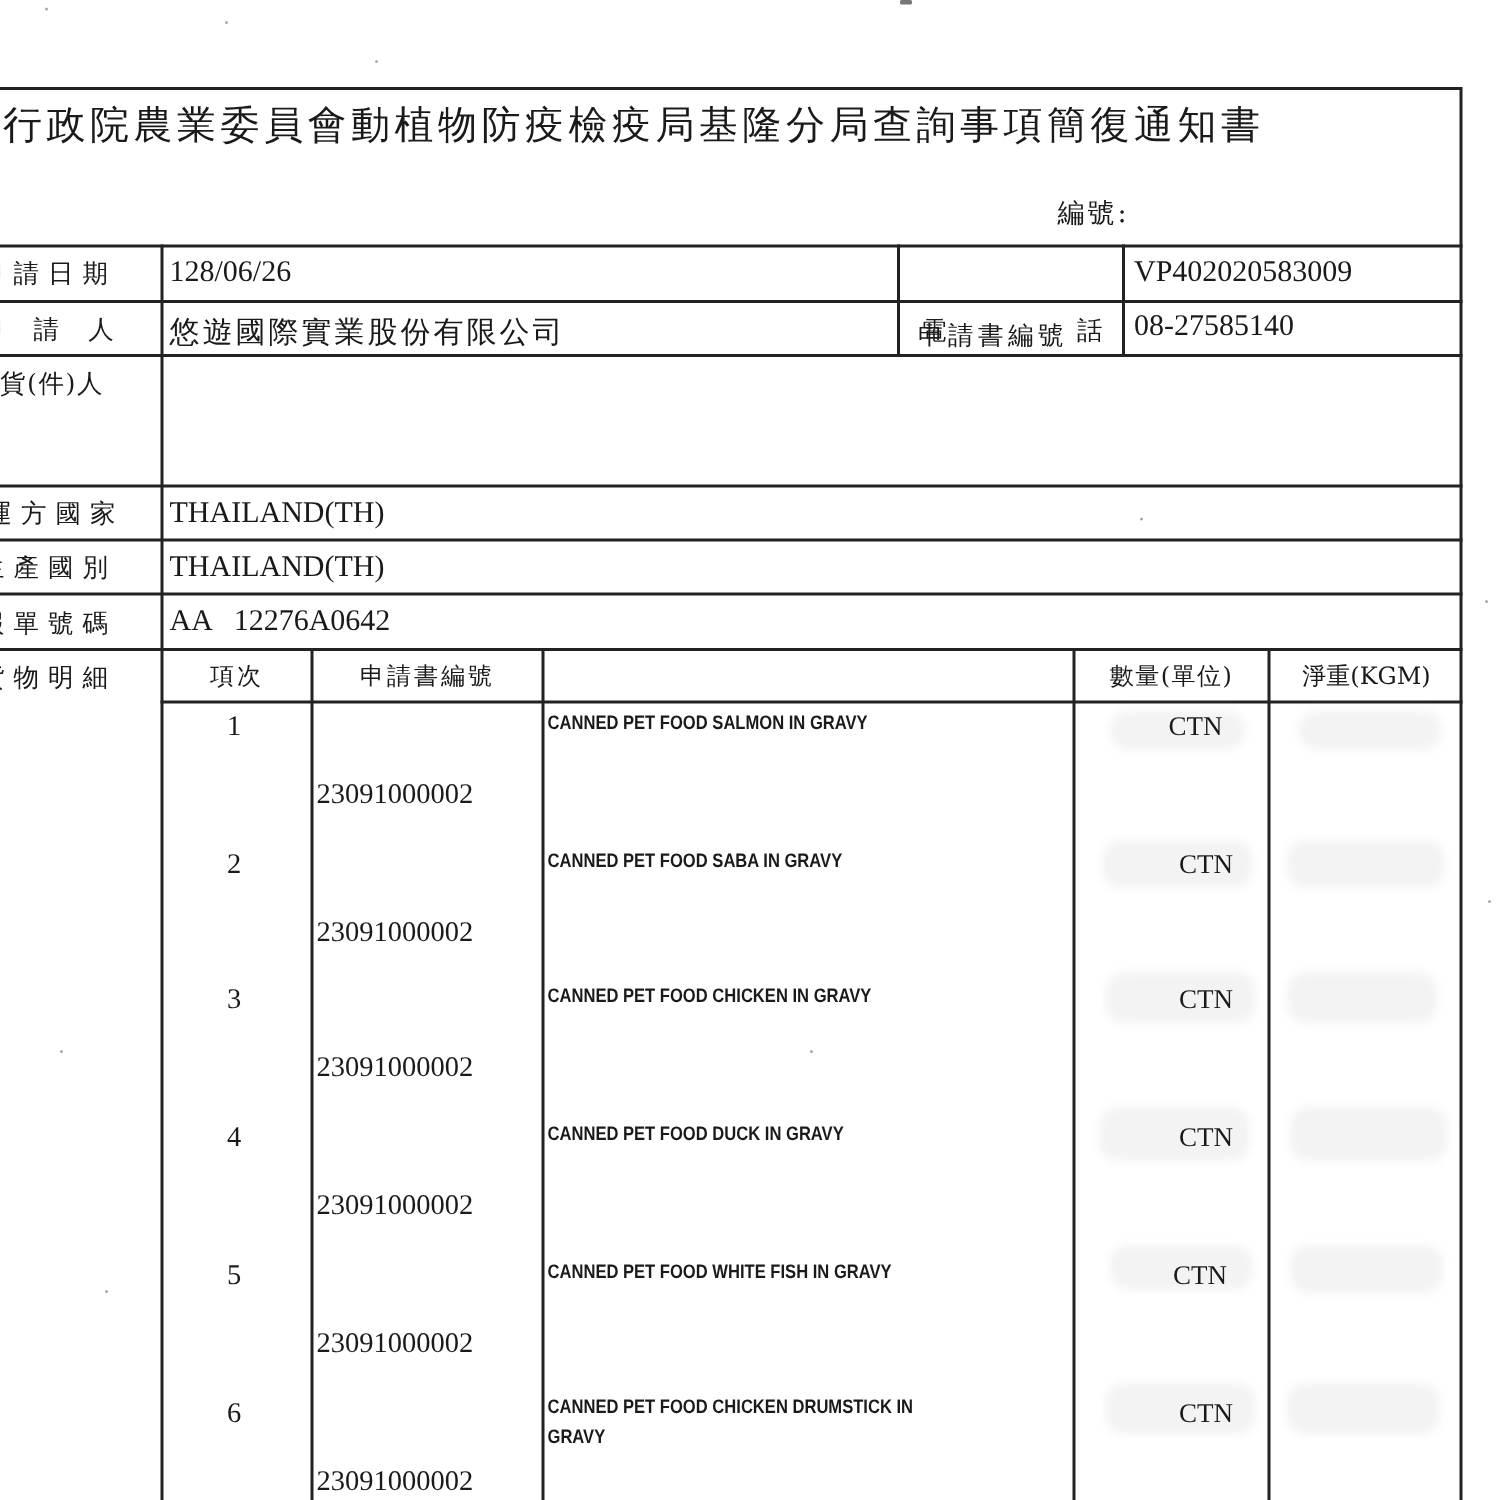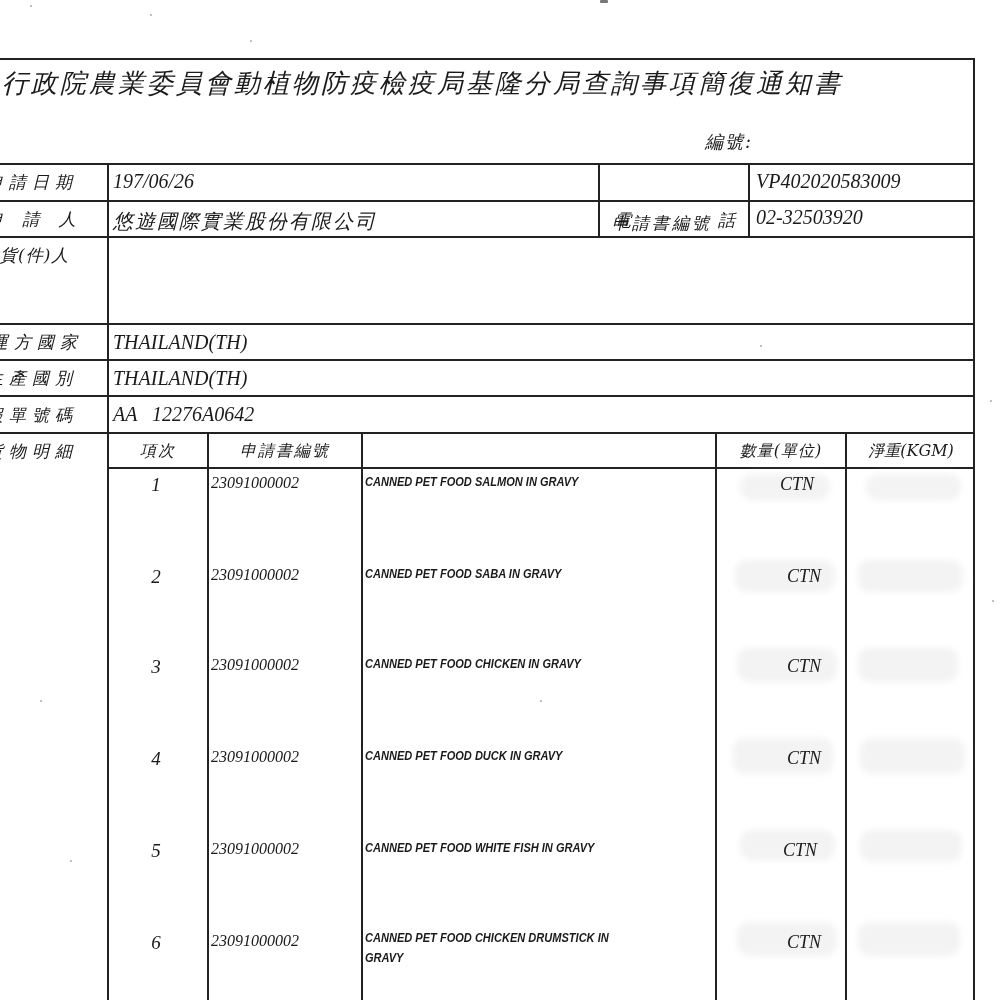--- a/index.html
+++ b/index.html
@@ -1,30 +1,30 @@
 <!DOCTYPE html>
 <html><head>
 <meta charset="utf-8">
 <style>
   html, body { margin: 0; padding: 0; background: #ffffff; }
   body { width: 1000px; height: 1000px; position: relative; overflow: hidden;
          font-family: "DejaVu Serif", "Liberation Serif", serif; color: #1a1a1a; }
-  .page { position: absolute; left: 0; top: 0; width: 1000px; height: 1000px; font-style: italic; }
+  .page { position: absolute; left: 0; top: 0; width: 1000px; height: 1000px; }
   .box { position: absolute; border: 2px solid #222; box-sizing: border-box; }
   .hline { position: absolute; height: 0; border-top: 2px solid #222; }
   .vline { position: absolute; width: 0; border-left: 2px solid #222; }
   .txt { position: absolute; white-space: nowrap; }
   .title { font-size: 26px; letter-spacing: 3px; top: 66px; left: 2px; }
   .serial { font-size: 18px; top: 130px; left: 705px; letter-spacing: 2px; }
   .lbl { font-size: 17px; letter-spacing: 6px; }
   .val { font-family: "Liberation Serif", "DejaVu Serif", serif; font-size: 20px; }
   .cjk-val { font-size: 20px; letter-spacing: 2px; }
   .th { font-size: 16px; letter-spacing: 2px; text-align: center; }
   .num { font-family: "Liberation Serif", serif; font-size: 19px; text-align: center; }
-  .code { font-family: "Liberation Serif", serif; font-size: 16px; }
+  .code { font-family: "Liberation Serif", serif; font-size: 19px; margin-top: 45px; }
   .name { font-family: "Liberation Sans", sans-serif; font-size: 13px; transform: scaleX(0.85); transform-origin: left top; font-weight: 600; }
   .unit { font-family: "Liberation Serif", serif; font-size: 18px; text-align: center; }
   .redact { position: absolute; background: #f3f3f3; border-radius: 12px; filter: blur(3px); }
   .speck { position: absolute; width: 2px; height: 2px; background: #aaa; border-radius: 1px; }
 </style>
 </head>
 <body>
 
 <div class="page">
 
@@ -46,29 +46,29 @@
 
   <div class="vline" style="left:598px; top:163px; height:73px;"></div>
   <div class="vline" style="left:748px; top:163px; height:73px;"></div>
 
   <div class="vline" style="left:207px; top:432px; height:570px;"></div>
   <div class="vline" style="left:361px; top:432px; height:570px;"></div>
   <div class="vline" style="left:715px; top:432px; height:570px;"></div>
   <div class="vline" style="left:845px; top:432px; height:570px;"></div>
 
   <div class="txt lbl" style="left:-14px; top:171px;">申請日期</div>
-  <div class="txt val" style="left:113px; top:170px;">197/06/26</div>
+  <div class="txt val" style="left:113px; top:170px;">128/06/26</div>
   <div class="txt lbl" style="left:612px; top:172px; letter-spacing:3px;margin-top:40px;">申請書編號</div>
   <div class="txt val" style="left:756px; top:170px;">VP402020583009</div>
 
   <div class="txt lbl" style="left:-14px; top:208px; letter-spacing:7px;">申 請 人</div>
   <div class="txt cjk-val" style="left:113px; top:208px;">悠遊國際實業股份有限公司</div>
   <div class="txt lbl" style="left:614px; top:209px;">電</div>
   <div class="txt lbl" style="left:718px; top:209px;">話</div>
-  <div class="txt val" style="left:756px; top:206px;">02-32503920</div>
+  <div class="txt val" style="left:756px; top:206px;">08-27585140</div>
 
   <div class="txt lbl" style="left:-18px; top:244px; letter-spacing:1px;">收貨(件)人</div>
 
   <div class="txt lbl" style="left:-32px; top:331px;">起運方國家</div>
   <div class="txt val" style="left:113px; top:331px;">THAILAND(TH)</div>
 
   <div class="txt lbl" style="left:-14px; top:367px;">生產國別</div>
   <div class="txt val" style="left:113px; top:367px;">THAILAND(TH)</div>
 
   <div class="txt lbl" style="left:-14px; top:404px;">報單號碼</div>

